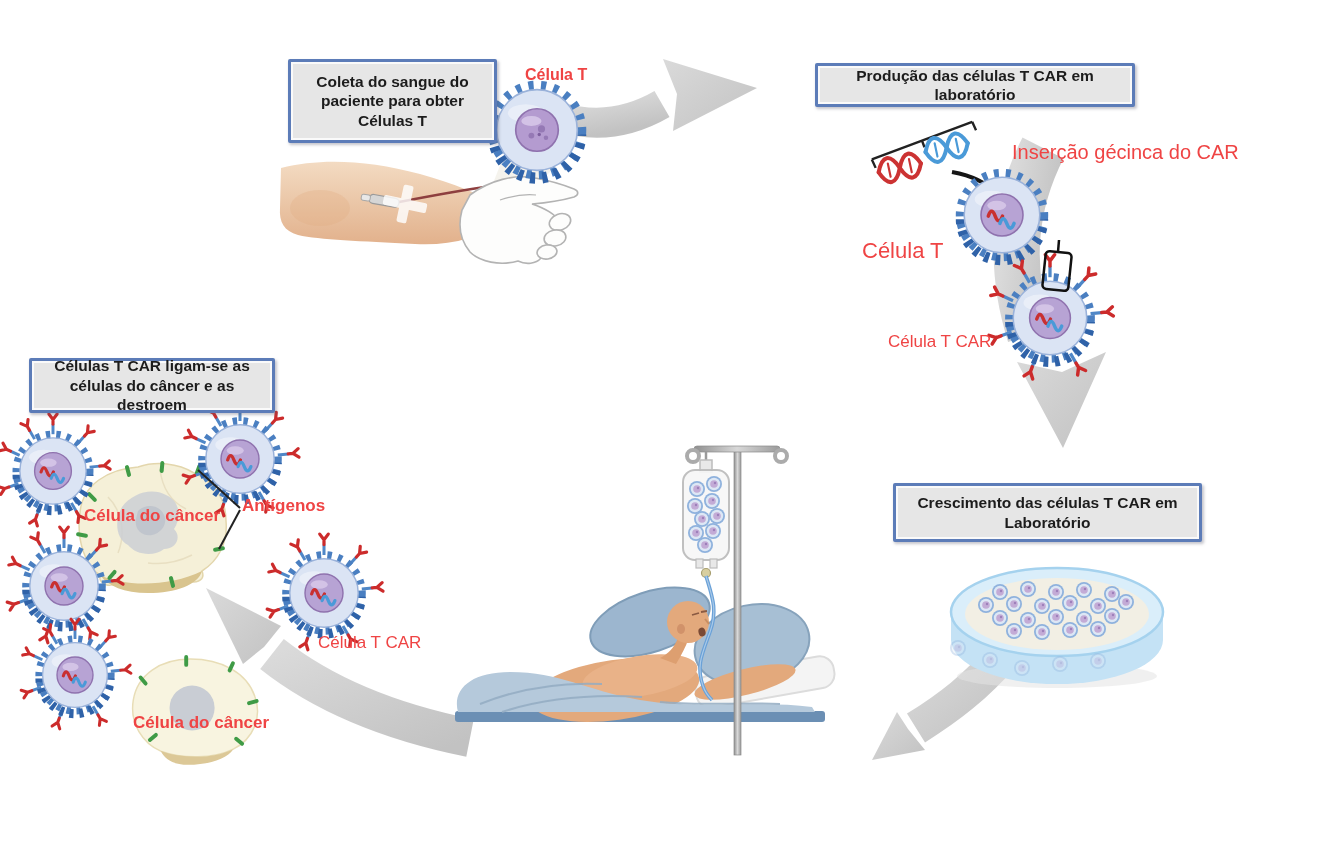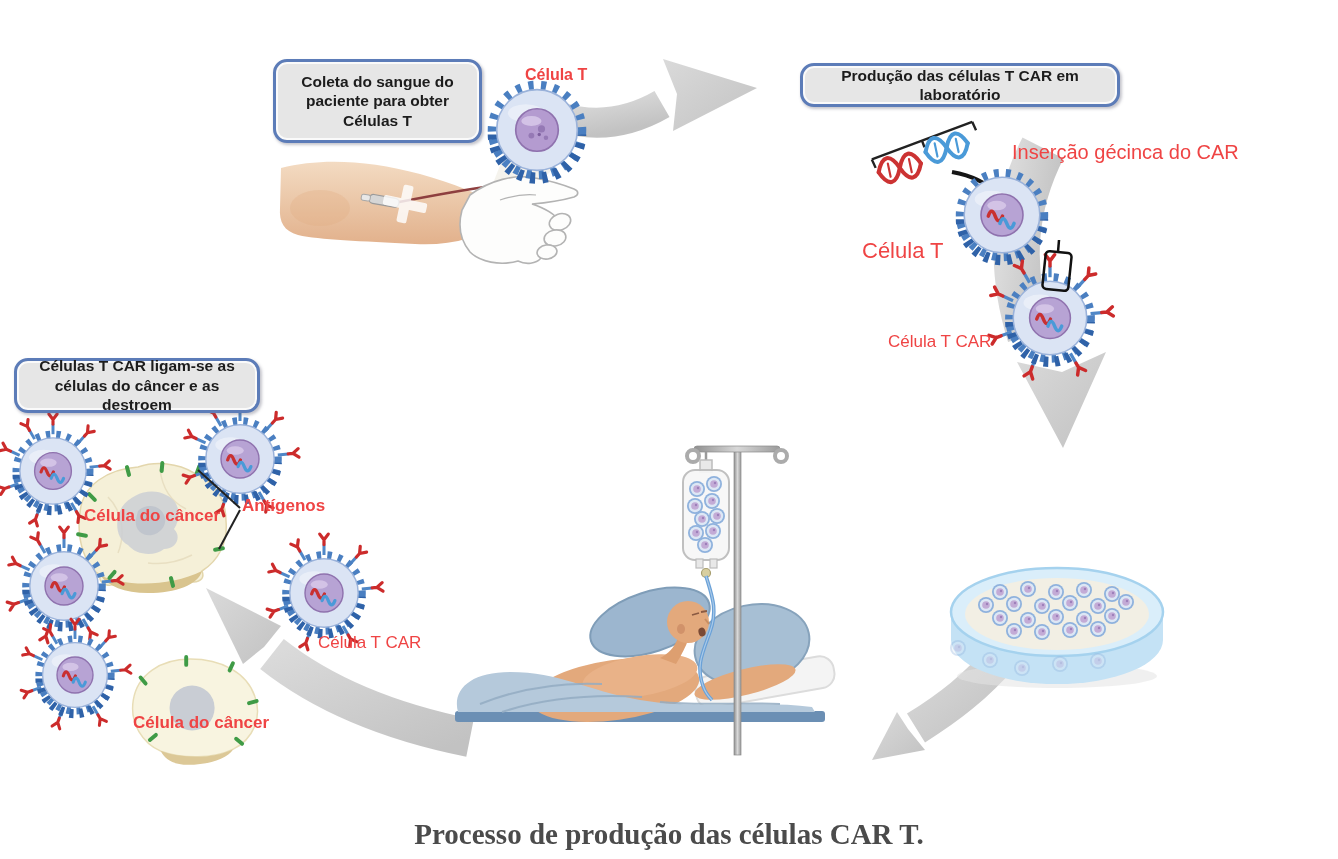--- a/index.html
+++ b/index.html
@@ -1,23 +1,23 @@
 <!DOCTYPE html>
 <html><head>
 <meta charset="utf-8">
 <style>
   html,body{margin:0;padding:0;background:#ffffff;}
   .stage{position:relative;width:1338px;height:859px;background:#ffffff;overflow:hidden;
          font-family:"Liberation Sans",sans-serif;}
   .art{position:absolute;left:0;top:0;width:1338px;height:859px;}
-  .step-box{position:absolute;background:#e6e6e6;border:3px solid #5c7cb8;border-radius:14px;
+  .step-box{position:absolute;background:#e6e6e6;border:3px solid #5c7cb8;border-radius:2px;
             box-shadow:inset 0 0 0 2px #fafafa,1.5px 2px 3px rgba(90,90,110,.35);
             display:flex;align-items:center;justify-content:center;text-align:center;
             font-weight:bold;color:#1c1c1c;padding:4px 10px;box-sizing:border-box;
-            font-size:15.5px;line-height:1.25;}
+            font-size:15.5px;line-height:1.25;margin-left:15px;}
   .lbl{position:absolute;color:#ef4444;white-space:nowrap;}
   .lbl.b{font-weight:bold;}
   .lbl.center{white-space:normal;text-align:center;}
   .caption{position:absolute;left:0;top:818px;width:1338px;text-align:center;
            font-family:"Liberation Serif",serif;font-weight:bold;font-size:29px;color:#4b4b4b;}
 </style>
 </head>
 <body>
 
 <div class="stage">
@@ -304,28 +304,30 @@
     </g>
   </g>
 </svg>
 
 <div class="step-box" style="left:273px;top:59px;width:209px;height:84px;">
   <span>Coleta do sangue do paciente para obter Células T</span>
 </div>
 <div class="step-box" style="left:800px;top:63px;width:320px;height:44px;">
   <span>Produção das células T CAR em laboratório</span>
 </div>
+<div class="step-box" style="left:878px;top:483px;width:309px;height:59px;">
+  <span>Crescimento das células T CAR em Laboratório</span>
+</div>
 <div class="step-box" style="left:14px;top:358px;width:246px;height:55px;">
   <span>Células T CAR ligam-se as células do câncer e as destroem</span>
 </div>
 
 <div class="lbl b" style="left:525px;top:66px;font-size:16px;">Célula T</div>
 <div class="lbl" style="left:1012px;top:141px;font-size:20px;">Inserção gécinca do CAR</div>
 <div class="lbl" style="left:862px;top:238px;font-size:22px;">Célula T</div>
 <div class="lbl" style="left:888px;top:332px;font-size:17px;">Célula T CAR</div>
 <div class="lbl b" style="left:84px;top:506px;font-size:17px;">Célula do câncer</div>
 <div class="lbl b" style="left:242px;top:496px;font-size:17px;">Antígenos</div>
 <div class="lbl" style="left:318px;top:633px;font-size:17px;">Célula T CAR</div>
 <div class="lbl b" style="left:133px;top:713px;font-size:17px;">Célula do câncer</div>
 
-<div class="caption">Processo de produção das células CAR T.</div>
 
 </div>
 
 </body></html>

